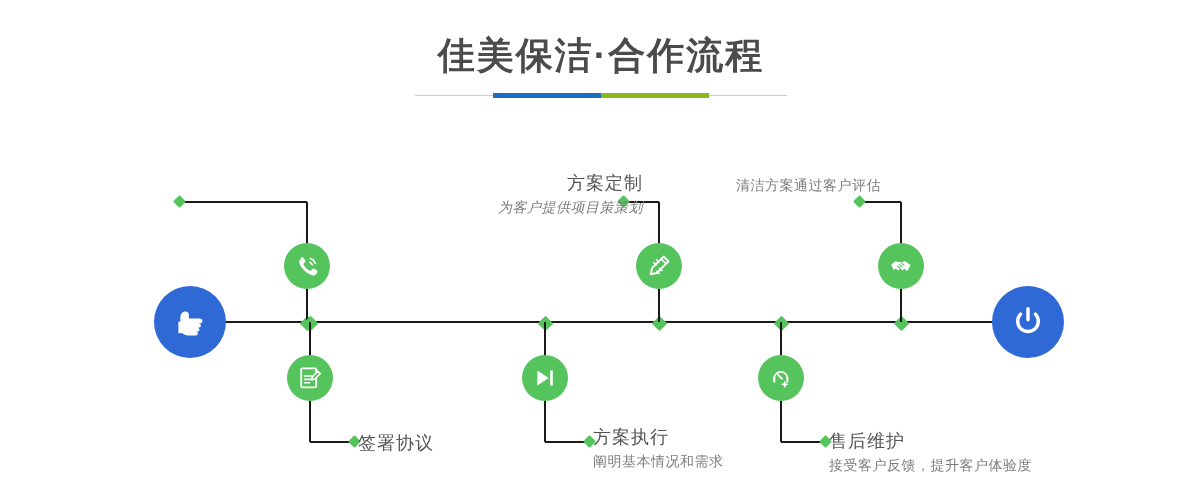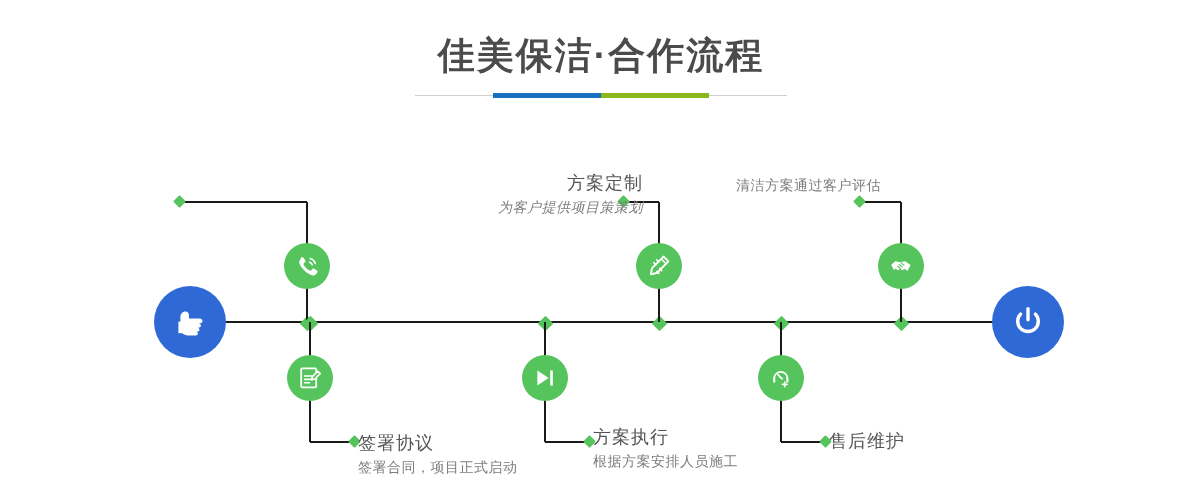--- a/index.html
+++ b/index.html
@@ -250,21 +250,20 @@
         <span>
           <svg width="26" height="26" viewBox="0 0 26 26">
             <rect x="4.2" y="3.4" width="15" height="19" rx="1.2" fill="none" stroke="#ffffff" stroke-width="1.8"></rect>
             <path fill="none" stroke="#ffffff" stroke-width="1.6" stroke-linecap="round" d="M7.6 11h8M7.6 14.4h8M7.6 17.8h5"></path>
             <path fill="#56c45c" stroke="#ffffff" stroke-width="1.6" stroke-linejoin="round" d="M15.4 11.6l5.4-5.4 2.4 2.4-5.4 5.4-3.1.7z"></path>
           </svg>
         </span>
       </div>
       <div class="label right-of" style="left:48px; top:110px; width:260px;">
         <div class="l-title">签署协议</div>
-        <div class="l-desc">签署合同，项目正式启动</div>
       </div>
     </div>
 
     <div class="node up" style="left:659px; top:322px;">
       <div class="dia axis-dot"></div>
       <div class="stem"></div>
       <div class="arm" style="right:0px; width:36px;"></div>
       <div class="dia label-dot" style="left:-40px;"></div>
       <div class="bubble">
         <span>
@@ -289,21 +288,21 @@
       <div class="bubble">
         <span>
           <svg width="26" height="26" viewBox="0 0 26 26">
             <path fill="#ffffff" d="M5.4 5.4l11.2 7.6-11.2 7.6z"></path>
             <rect x="18.2" y="5.4" width="2.6" height="15.2" fill="#ffffff"></rect>
           </svg>
         </span>
       </div>
       <div class="label right-of" style="left:48px; top:104px; width:260px;">
         <div class="l-title">方案执行</div>
-        <div class="l-desc">根据方案安排人员施工</div>
+        <div class="l-desc">阐明基本情况和需求</div>
       </div>
     </div>
 
     <div class="node up" style="left:901px; top:322px;">
       <div class="dia axis-dot"></div>
       <div class="stem"></div>
       <div class="arm" style="right:0px; width:42px;"></div>
       <div class="dia label-dot" style="left:-46px;"></div>
       <div class="bubble">
         <span>
@@ -328,17 +327,18 @@
           <svg width="26" height="26" viewBox="0 0 26 26">
             <path fill="none" stroke="#ffffff" stroke-width="1.7" d="M6.2 13.4a6.6 6.6 0 1 1 13.2 0"></path>
             <path fill="#ffffff" d="M5.2 12.2h2.1v5.4H5.2zM18.3 12.2h2.1v5.4h-2.1z"></path>
             <path fill="none" stroke="#ffffff" stroke-width="1.7" stroke-linecap="round" d="M10 9.6c1.4 2 2.4 3.2 4.2 4.2"></path>
             <path fill="none" stroke="#ffffff" stroke-width="1.6" stroke-linecap="round" d="M14.4 19.4h4.6M16.7 17.1v4.6"></path>
           </svg>
         </span>
       </div>
       <div class="label right-of" style="left:48px; top:108px; width:300px;">
         <div class="l-title">售后维护</div>
+        <div class="l-desc">接受客户反馈，提升客户体验度</div>
       </div>
     </div>
 
   </div>
 </div>
 
 </body></html>

